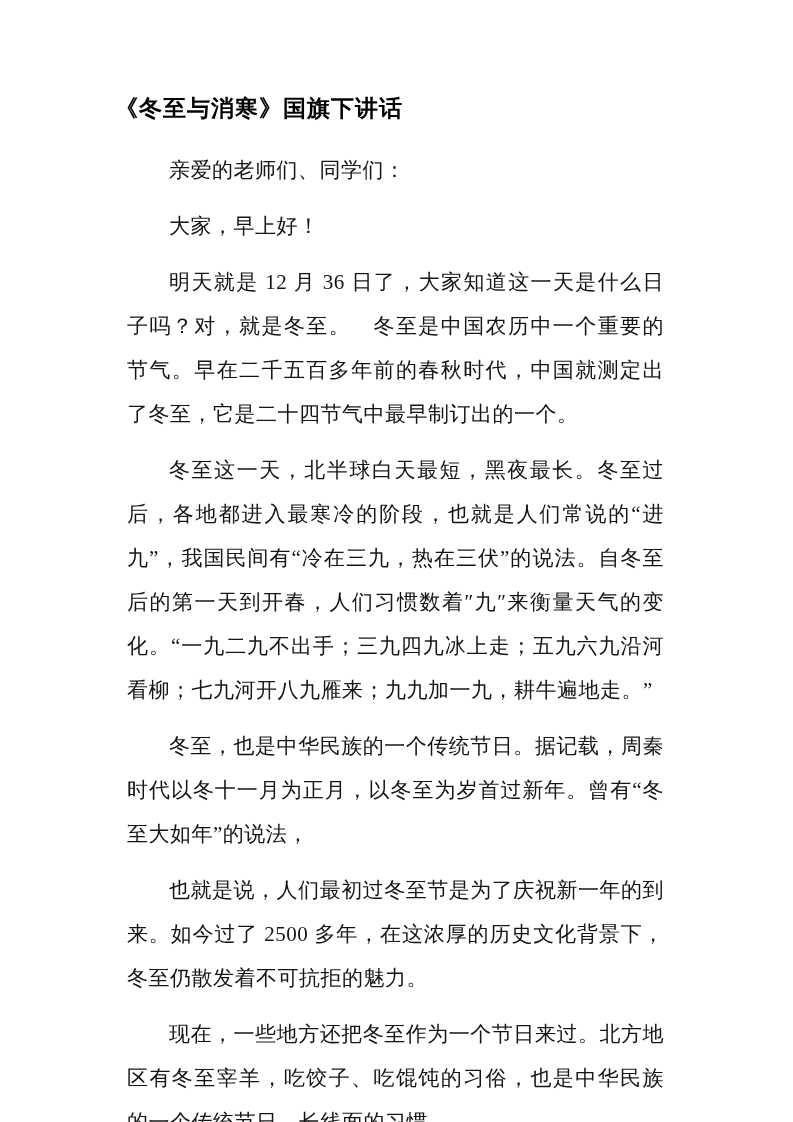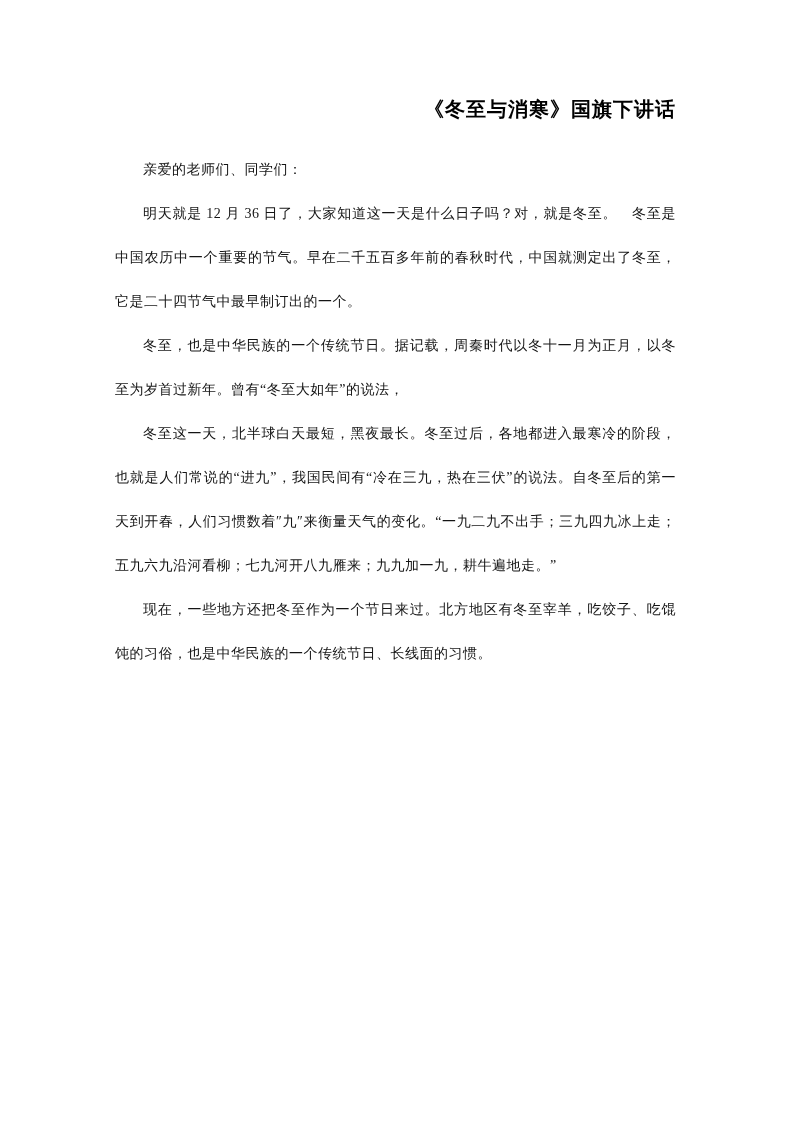--- a/index.html
+++ b/index.html
@@ -14,47 +14,49 @@
     margin: 0 auto;
     background: #ffffff;
     box-sizing: border-box;
     padding: 88px 117px 0 115px;
     font-family: "Liberation Serif", "DejaVu Serif", serif;
     color: #141414;
     overflow: hidden;
   }
   .doc-title {
     margin: 0 0 18px 0;
-    font-size: 20px;
+    font-size: 23px;
     line-height: 42px;
     font-weight: bold;
     color: #000000;
-    text-align: right;
+    text-align: left;
     letter-spacing: 1px;
     white-space: nowrap;
   }
   .para {
-    margin: 0;
-    font-size: 14px;
+    margin: 12px;
+    font-size: 21px;
     line-height: 44px;
     text-indent: 2em;
     text-align: justify;
     letter-spacing: 0.5px;
   }
 </style>
 </head>
 <body>
 
 <div class="page">
   <h1 class="doc-title">《冬至与消寒》国旗下讲话</h1>
 
   <p class="para">亲爱的老师们、同学们：</p>
 
+  <p class="para">大家，早上好！</p>
 
   <p class="para">明天就是 12 月 36 日了，大家知道这一天是什么日子吗？对，就是冬至。　冬至是中国农历中一个重要的节气。早在二千五百多年前的春秋时代，中国就测定出了冬至，它是二十四节气中最早制订出的一个。</p>
 
+  <p class="para">冬至这一天，北半球白天最短，黑夜最长。冬至过后，各地都进入最寒冷的阶段，也就是人们常说的“进九”，我国民间有“冷在三九，热在三伏”的说法。自冬至后的第一天到开春，人们习惯数着″九″来衡量天气的变化。“一九二九不出手；三九四九冰上走；五九六九沿河看柳；七九河开八九雁来；九九加一九，耕牛遍地走。”</p>
+
   <p class="para">冬至，也是中华民族的一个传统节日。据记载，周秦时代以冬十一月为正月，以冬至为岁首过新年。曾有“冬至大如年”的说法，</p>
 
-  <p class="para">冬至这一天，北半球白天最短，黑夜最长。冬至过后，各地都进入最寒冷的阶段，也就是人们常说的“进九”，我国民间有“冷在三九，热在三伏”的说法。自冬至后的第一天到开春，人们习惯数着″九″来衡量天气的变化。“一九二九不出手；三九四九冰上走；五九六九沿河看柳；七九河开八九雁来；九九加一九，耕牛遍地走。”</p>
-
+  <p class="para">也就是说，人们最初过冬至节是为了庆祝新一年的到来。如今过了 2500 多年，在这浓厚的历史文化背景下，冬至仍散发着不可抗拒的魅力。</p>
 
   <p class="para">现在，一些地方还把冬至作为一个节日来过。北方地区有冬至宰羊，吃饺子、吃馄饨的习俗，也是中华民族的一个传统节日、长线面的习惯。</p>
 </div>
 
 </body></html>

